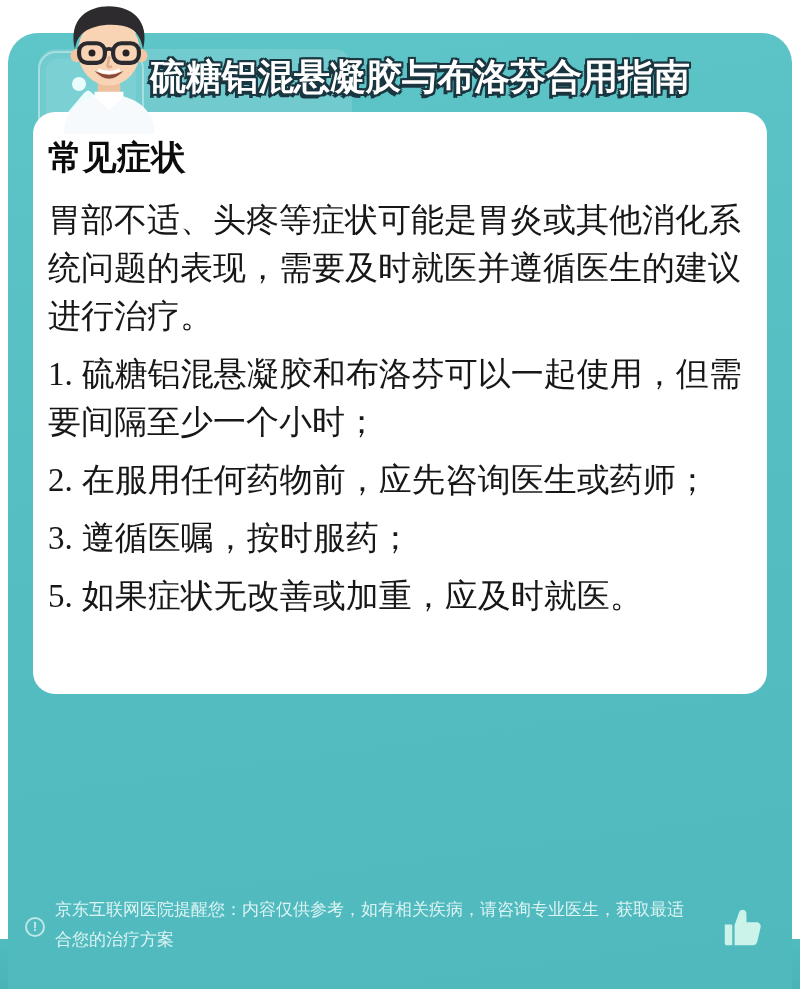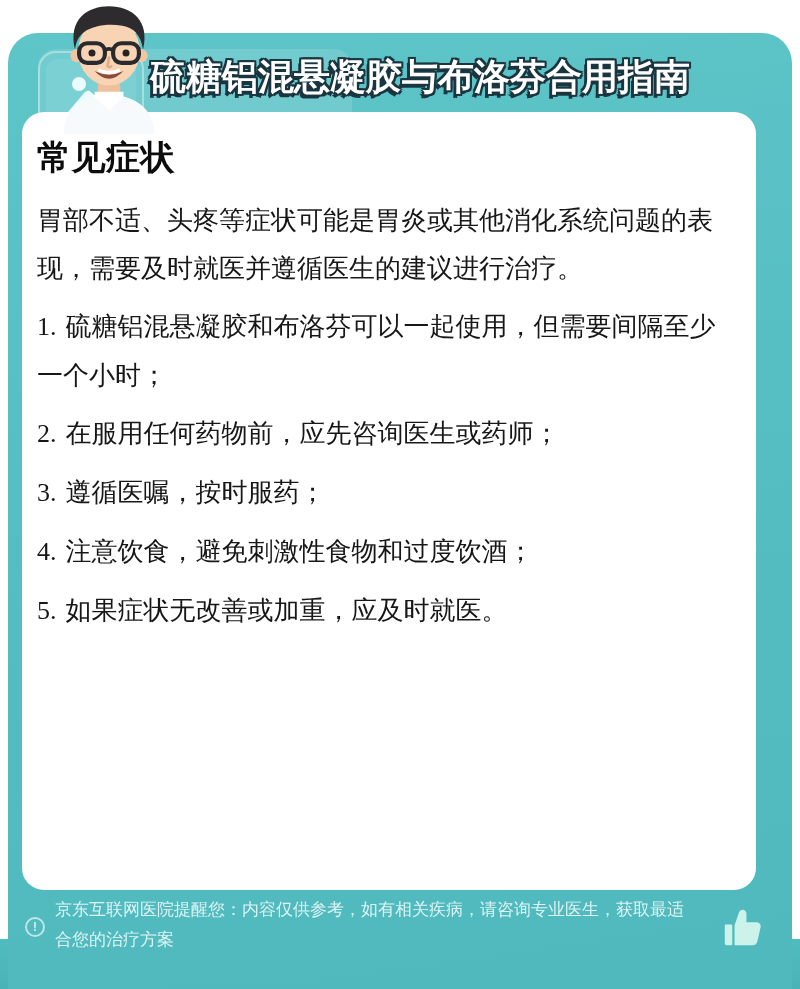--- a/index.html
+++ b/index.html
@@ -37,31 +37,31 @@
     position:absolute;left:142px;top:22px;width:600px;
     font-size:36px;font-weight:700;color:#ffffff;line-height:44px;
     text-shadow:
       2px 0 0 #1a3640,-2px 0 0 #1a3640,0 2px 0 #1a3640,0 -2px 0 #1a3640,
       2px 2px 0 #1a3640,-2px 2px 0 #1a3640,2px -2px 0 #1a3640,-2px -2px 0 #1a3640,
       -3px 4px 0 #1a3640;
   }
   .avatar{position:absolute;left:46px;top:2px;width:126px;height:132px;z-index:6;}
   
   .card{
-    position:absolute;left:14px;top:79px;width:734px;height:778px;
+    position:absolute;left:25px;top:79px;width:734px;height:582px;
     box-sizing:border-box;background:#ffffff;border-radius:22px;
     padding:18px 15px;overflow:hidden;
   }
   .card h2{
     font-size:34px;font-weight:700;color:#0c0c0c;
     margin:16px 0 18px;line-height:42px;letter-spacing:0.5px;
   }
   .card h2.first{margin-top:6px;}
   .card p{
-    font-size:26px;color:#171717;line-height:48px;margin:8px 0 10px;
+    font-size:33px;color:#171717;line-height:48px;margin:8px 0 10px;
     word-break:break-all;
   }
   .card p .num{
     font-family:"Liberation Serif","DejaVu Serif",serif;
     margin-right:9px;
   }
   
   .footer-text{
     position:absolute;left:47px;top:862px;width:640px;
     font-size:17px;line-height:30px;color:#dcf4f3;word-break:break-all;
@@ -98,21 +98,20 @@
 
   <div class="card">
     <h2 class="first">常见症状</h2>
     <p>胃部不适、头疼等症状可能是胃炎或其他消化系统问题的表现，需要及时就医并遵循医生的建议进行治疗。</p>
 
 
 
     <p><span class="num">1.</span><span>硫糖铝混悬凝胶和布洛芬可以一起使用，但需要间隔至少一个小时；</span></p>
     <p><span class="num">2.</span><span>在服用任何药物前，应先咨询医生或药师；</span></p>
     <p><span class="num">3.</span><span>遵循医嘱，按时服药；</span></p>
-    <p><span class="num">4.</span><span>注意饮食，避免刺激性食物和过度饮酒；</span></p>
     <p><span class="num">5.</span><span>如果症状无改善或加重，应及时就医。</span></p>
   </div>
 
   <div class="info-icon">!</div>
   <div class="footer-text">京东互联网医院提醒您：内容仅供参考，如有相关疾病，请咨询专业医生，获取最适合您的治疗方案</div>
 
   <svg class="thumb-icon" viewBox="0 0 24 24">
     <path d="M2.5 10.2h3.2c.4 0 .7.3.7.7v9.4c0 .4-.3.7-.7.7H3.5c-.6 0-1-.4-1-1v-9.8z" fill="#cbf3ea"></path>
     <path d="M7.6 21V10.6l2.3-6.7C10.2 3 11 2.5 11.8 2.5c1.1 0 2 .9 2 2V9h5.3c1.4 0 2.4 1.3 2.1 2.6l-1.7 7.3c-.2 1.2-1.2 2.1-2.5 2.1H7.6z" fill="#cbf3ea"></path>
   </svg>

